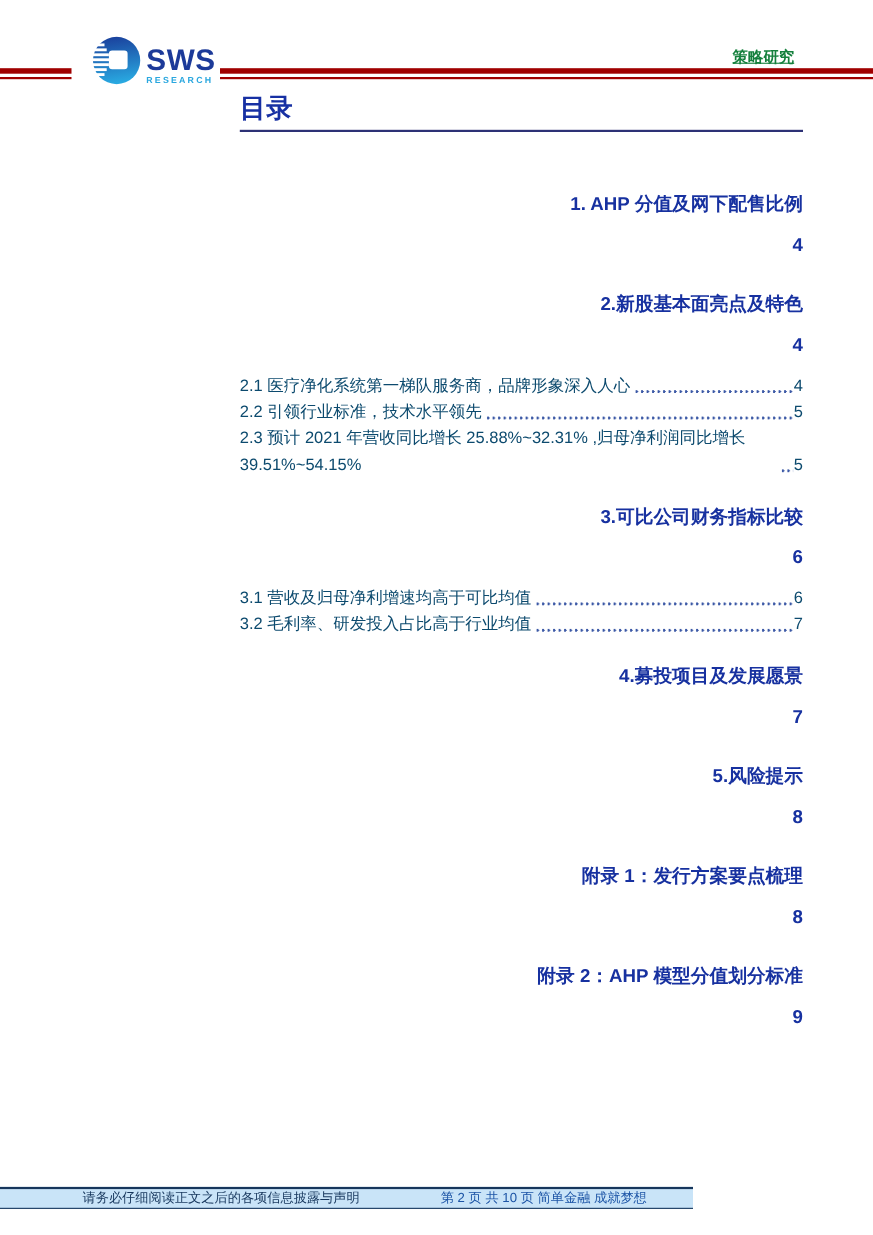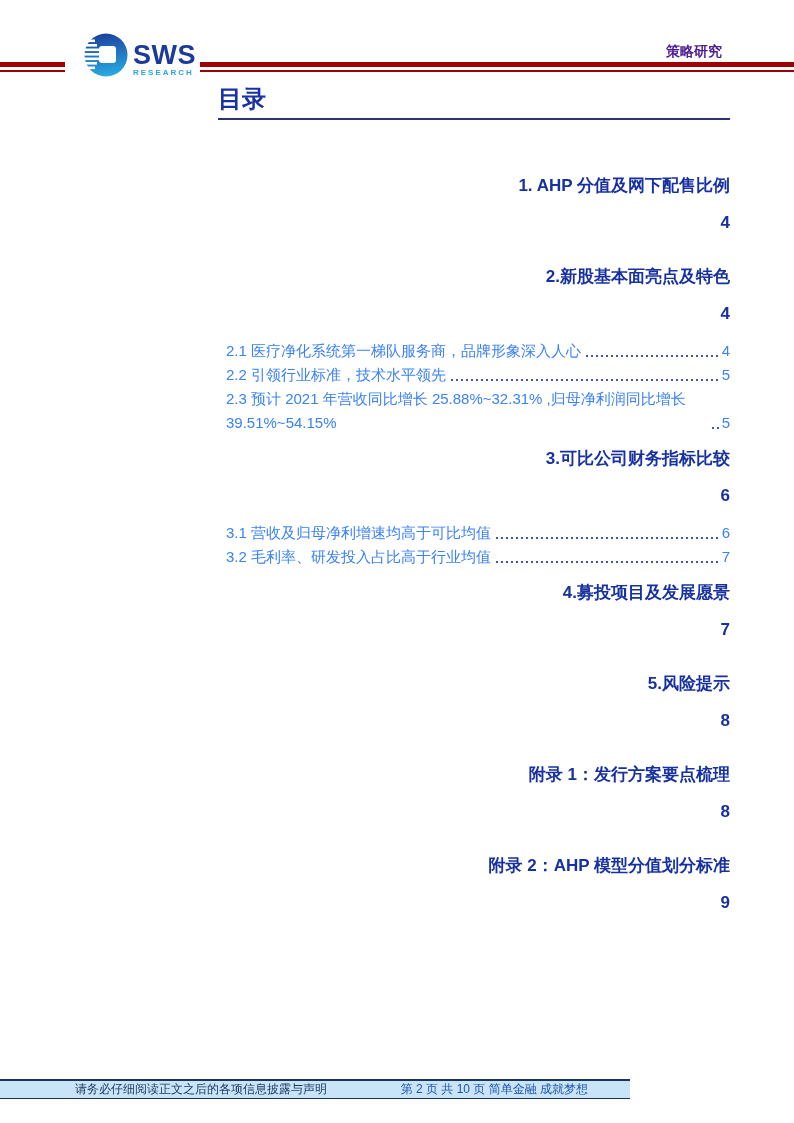--- a/index.html
+++ b/index.html
@@ -11,38 +11,38 @@
   
   .rule{position:absolute;background:#A00000;}
   .rule-thick-left{left:0;top:62px;width:65px;height:5px;}
   .rule-thin-left{left:0;top:70px;width:65px;height:2px;}
   .rule-thick-right{left:200px;top:62px;width:594px;height:5px;}
   .rule-thin-right{left:200px;top:70px;width:594px;height:2px;}
   .logo{position:absolute;left:84px;top:33px;display:flex;align-items:center;}
   .logo-text{margin-left:5px;padding-top:6px;}
   .logo-sws{font-size:27px;line-height:22px;font-weight:800;color:#1C3A99;letter-spacing:0.5px;}
   .logo-research{font-size:8px;font-weight:700;letter-spacing:2px;color:#2AA7DF;margin-top:2px;}
-  .report-type{position:absolute;top:43px;right:72px;font-size:14px;font-weight:600;color:#4c1d95;}
+  .report-type{position:absolute;top:43px;right:72px;font-size:14px;font-weight:600;color:#15803d;text-decoration:underline;}
   
   .content{position:absolute;left:218px;top:0;width:512px;color:#1731A0;}
   .toc-title{margin-top:86px;font-size:24px;line-height:26px;font-weight:bold;color:#1730A3;
              padding-bottom:6px;border-bottom:2px solid #2D3175;}
   .toc-row{display:flex;align-items:flex-end;}
   .toc-row .label{flex:0 1 auto;}
   .toc-row .leader{flex:1 1 12px;height:6px;margin:0 1px 3px 4px;background-repeat:repeat-x;
                    background-position:left bottom;}
   .toc-row .page{flex:0 0 auto;}
   .l1{margin-top:32px;font-size:17px;line-height:22px;font-weight:bold;color:#1731A0;flex-direction:column;}
   .l1 .leader{background-image:radial-gradient(circle at 2.2px 3px,#1731A0 1.6px,rgba(0,0,0,0) 1.9px);
               background-size:6.5px 6px;}
-  .l2{margin-top:0;font-size:15px;line-height:24px;font-weight:normal;color:#3b82f6;margin-left:8px;}
+  .l2{margin-top:0;font-size:15px;line-height:24px;font-weight:normal;color:#0c4a6e;}
   .l2 .leader{background-image:radial-gradient(circle at 1.8px 3px,#3C59A6 1.15px,rgba(0,0,0,0) 1.4px);
               background-size:5px 6px;margin-bottom:4px;}
   .first{margin-top:55px;}
-  .gap-s{margin-top:13px;}
+  .gap-s{margin-top:24px;}
   .sub-first{margin-top:14px;}
   
   .footer{position:absolute;left:0;top:1079px;width:630px;height:20px;box-sizing:border-box;
           background:#C9E4F8;border-top:2px solid #16365C;border-bottom:1px solid #16365C;
           display:flex;justify-content:space-between;align-items:center;
           padding:0 42px 0 75px;font-size:12px;}
   .footer-disclaimer{color:#16365C;}
   .footer-pageinfo{color:#1D55A6;}
 </style>
 </head>

